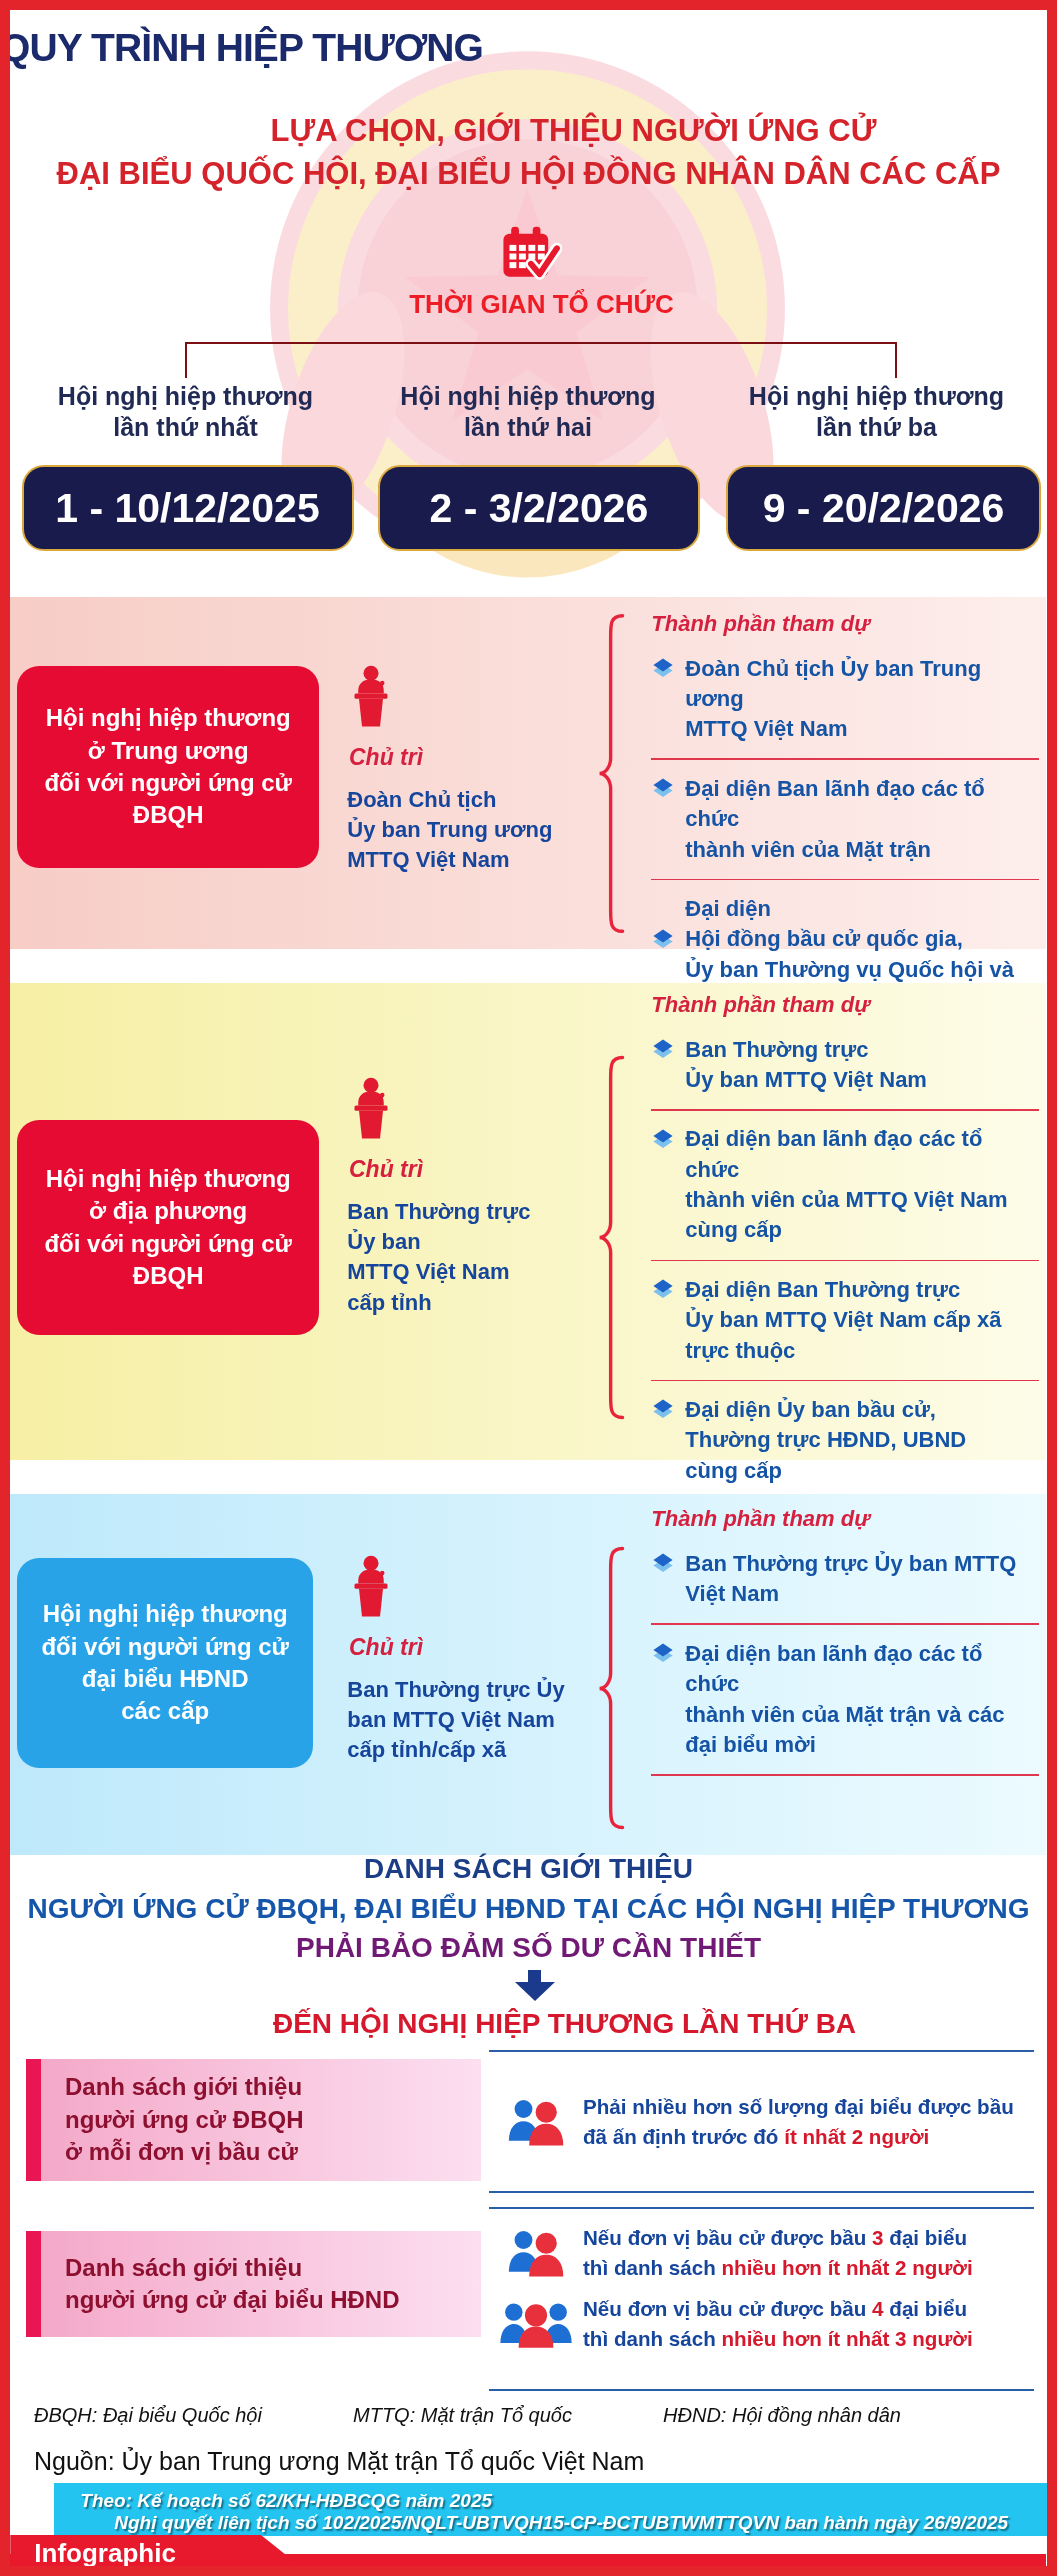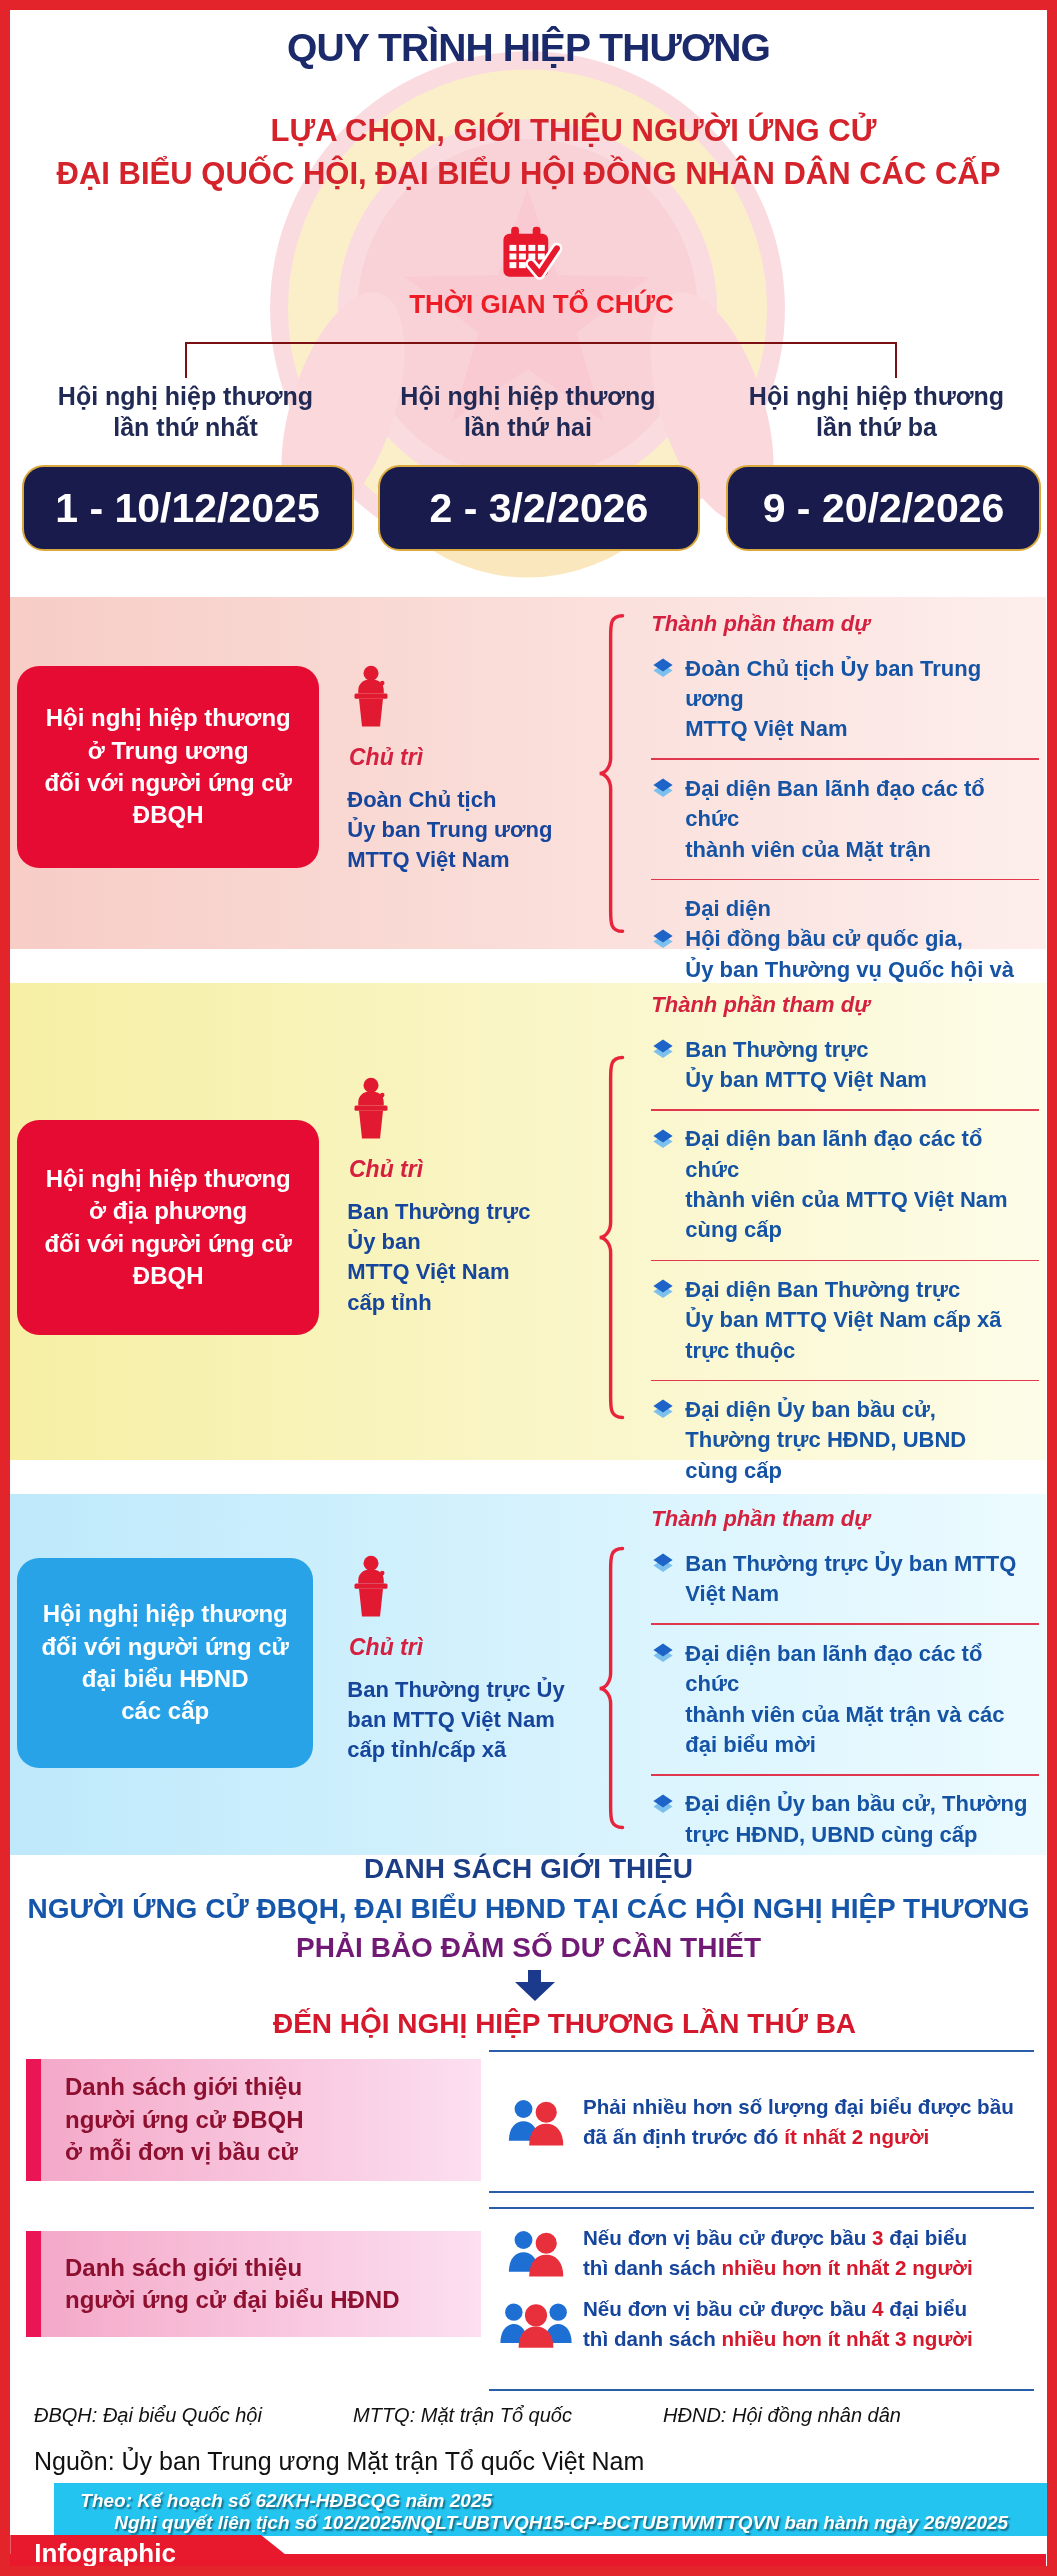--- a/index.html
+++ b/index.html
@@ -6,21 +6,21 @@
   body{width:1057px;height:2576px;position:relative;background:#fff;
        font-family:"Liberation Sans",sans-serif;overflow:hidden;}
   .abs{position:absolute;}
   .ml{white-space:pre-line;}
   
   .frame{position:absolute;inset:0;border:10.3px solid #e3242b;z-index:60;pointer-events:none;}
   
   .wm{position:absolute;left:240px;top:47px;z-index:0;opacity:.55;}
   .content{position:absolute;inset:0;z-index:10;}
   
-  .title{left:0;top:26px;width:100%;text-align:center;font-size:39px;font-weight:bold;color:#1b2a6b;letter-spacing:-0.9px;}
+  .title{left:0;top:26px;width:100%;font-size:39px;font-weight:bold;color:#1b2a6b;letter-spacing:-0.9px;}
   .sub1{left:0;top:113px;width:100%;text-align:center;font-size:31px;font-weight:bold;color:#d5232b;margin-left:45px;}
   .sub2{left:0;top:156px;width:100%;text-align:center;font-size:31px;font-weight:bold;color:#d5232b;}
   .tl-head{left:13px;top:289px;width:100%;text-align:center;font-size:26px;font-weight:bold;color:#ee1c25;}
   .bracket{left:185px;top:342px;width:708px;height:34px;border-top:2.6px solid #7a1012;
            border-left:2.6px solid #7a1012;border-right:2.6px solid #7a1012;}
   .ev-title{top:381px;text-align:center;font-size:25px;font-weight:bold;color:#202a54;line-height:1.22;}
   .pill{top:465px;height:82px;background:#191b4d;border:2.6px solid #d9a93e;border-radius:22px;
         color:#fff;font-size:41px;font-weight:bold;display:flex;align-items:center;justify-content:center;}
   
   .band{position:absolute;left:10.3px;width:1036px;}
@@ -292,28 +292,20 @@
       <div class="pitem">
         <span class="dia"><svg width="24" height="24" viewBox="0 0 28 30">
               <polygon points="14,9 26,17 14,25 2,17" fill="#7cc0ee"></polygon>
               <polygon points="14,2 26,10 14,18 2,10" fill="#1d63c8"></polygon>
             </svg></span>
         <span class="ptext ml">Đại diện ban lãnh đạo các tổ chức
 thành viên của Mặt trận và các
 đại biểu mời</span>
       </div>
       <div class="divider"></div>
-      <div class="pitem">
-        <span class="dia"><svg width="24" height="24" viewBox="0 0 28 30">
-              <polygon points="14,9 26,17 14,25 2,17" fill="#7cc0ee"></polygon>
-              <polygon points="14,2 26,10 14,18 2,10" fill="#1d63c8"></polygon>
-            </svg></span>
-        <span class="ptext ml">Đại diện Ủy ban bầu cử, Thường
-trực HĐND, UBND cùng cấp</span>
-      </div>
     </div>
   </div>
 
   <div class="abs sum1">DANH SÁCH GIỚI THIỆU</div>
   <div class="abs sum2">NGƯỜI ỨNG CỬ ĐBQH, ĐẠI BIỂU HĐND TẠI CÁC HỘI NGHỊ HIỆP THƯƠNG</div>
   <div class="abs sum3">PHẢI BẢO ĐẢM SỐ DƯ CẦN THIẾT</div>
   <div class="abs arrow" style="width:41px">
     <div class="stem"></div>
       <div class="head"></div>
   </div>

